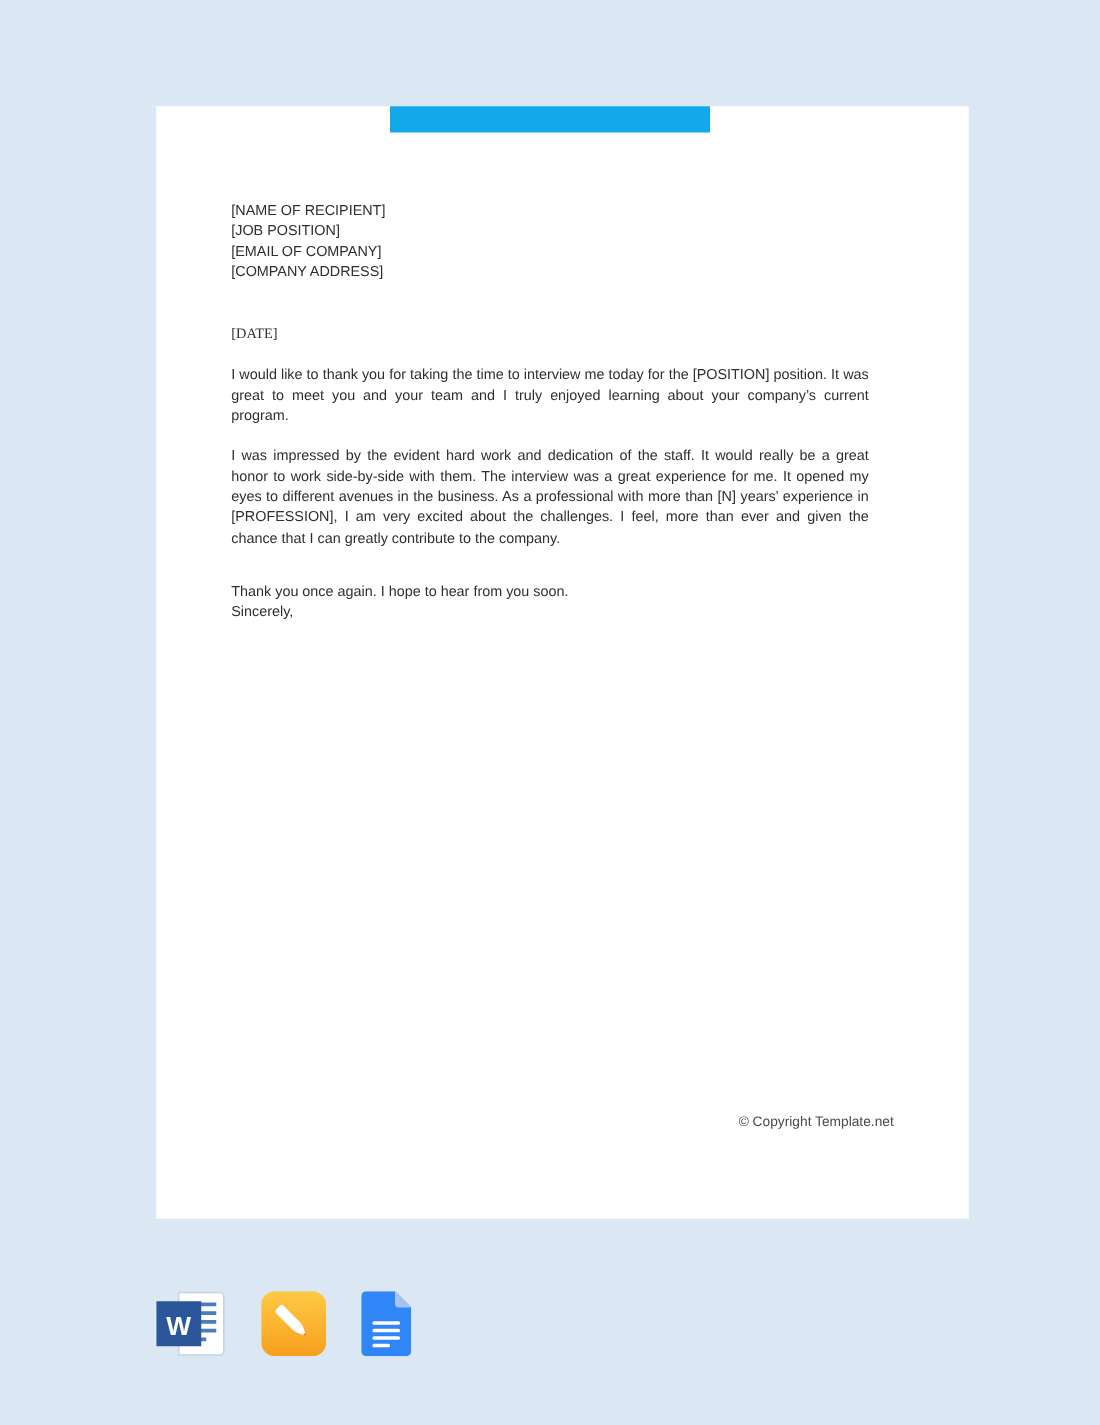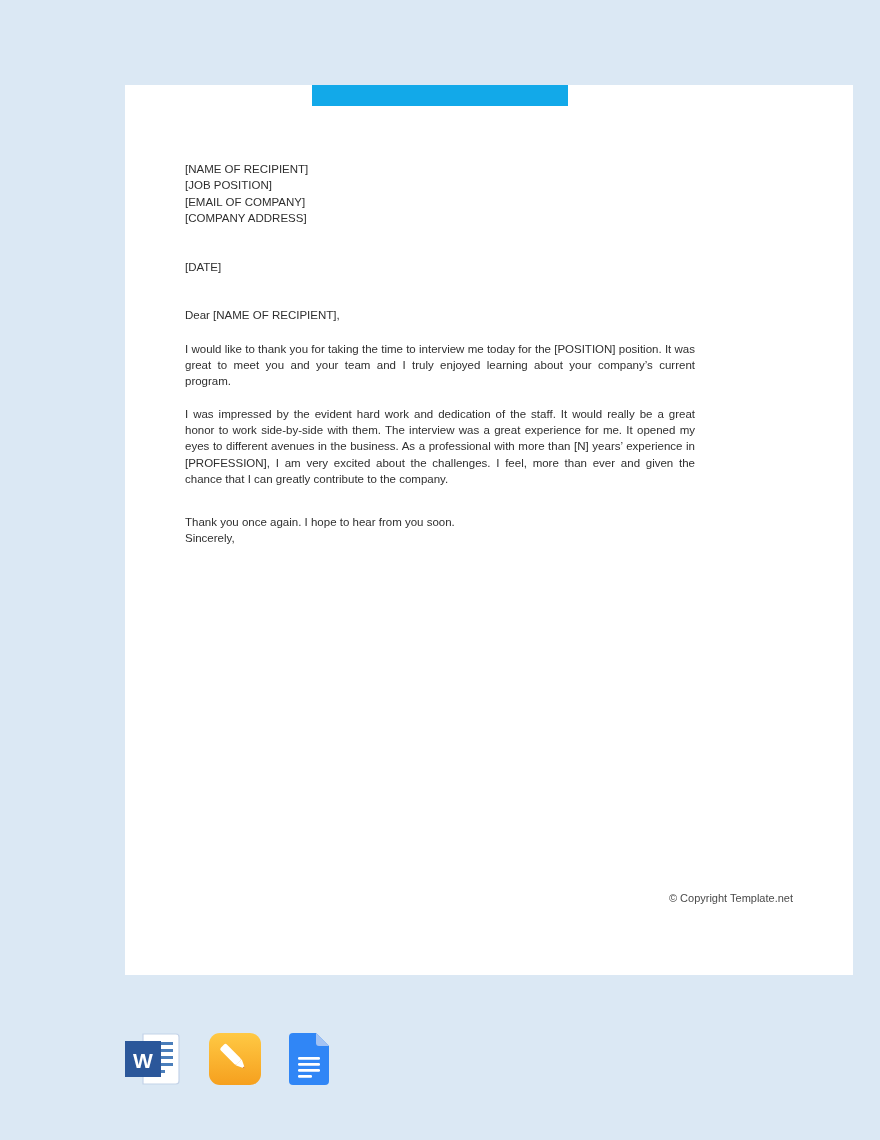--- a/index.html
+++ b/index.html
@@ -8,41 +8,41 @@
     font-family: "Liberation Sans", sans-serif;
     background: #dbe8f4;
     position: relative;
     overflow: hidden;
   }
   .canvas { position: absolute; inset: 0; width: 880px; height: 1140px; }
 
   .page {
     position: absolute;
     left: 125px; top: 85px;
-    width: 728px; height: 890px;
+    width: 650px; height: 890px;
     background: #ffffff;
     padding-left: 40px;
   }
   .highlight-bar {
     position: absolute;
     left: 187px; top: 0;
     width: 256px; height: 21px;
     background: #12a9e9;
   }
   .letter-content {
     position: absolute;
     left: 60px; top: 0;
     width: 510px;
     padding-top: 76px;
     font-size: 11.5px;
     line-height: 16.3px;
     color: #2f2f2f;
   }
   .block-line { white-space: nowrap; }
-  .date-line { margin-top: 33px; }
+  .date-line { margin-top: 33px; font-family: Liberation Serif, serif; }
   .salutation { margin-top: 32px; }
   .para { text-align: justify; }
   .para-1 { margin-top: 17px; }
   .para-2 { margin-top: 16px; }
   .para-3 { margin-top: 27px; text-align: left; }
   .closing { }
   .signature-block { margin-top: 48px; }
   .copyright {
     position: absolute;
     top: 807px; right: 60px;
@@ -74,21 +74,20 @@
 
       <div class="recipient-block">
         <div class="block-line">[NAME OF RECIPIENT]</div>
         <div class="block-line">[JOB POSITION]</div>
         <div class="block-line">[EMAIL OF COMPANY]</div>
         <div class="block-line">[COMPANY ADDRESS]</div>
       </div>
 
       <div class="date-line">[DATE]</div>
 
-      <div class="salutation">Dear [NAME OF RECIPIENT],</div>
 
       <p class="para para-1">I would like to thank you for taking the time to interview me today for the [POSITION] position. It was great to meet you and your team and I truly enjoyed learning about your company’s current program.</p>
 
       <p class="para para-2">I was impressed by the evident hard work and dedication of the staff. It would really be a great honor to work side-by-side with them. The interview was a great experience for me. It opened my eyes to different avenues in the business. As a professional with more than [N] years’ experience in [PROFESSION], I am very excited about the challenges. I feel, more than ever and given the chance that I can greatly contribute to the company.</p>
 
       <p class="para para-3">Thank you once again. I hope to hear from you soon.</p>
 
       <div class="closing">Sincerely,</div>
 
 

